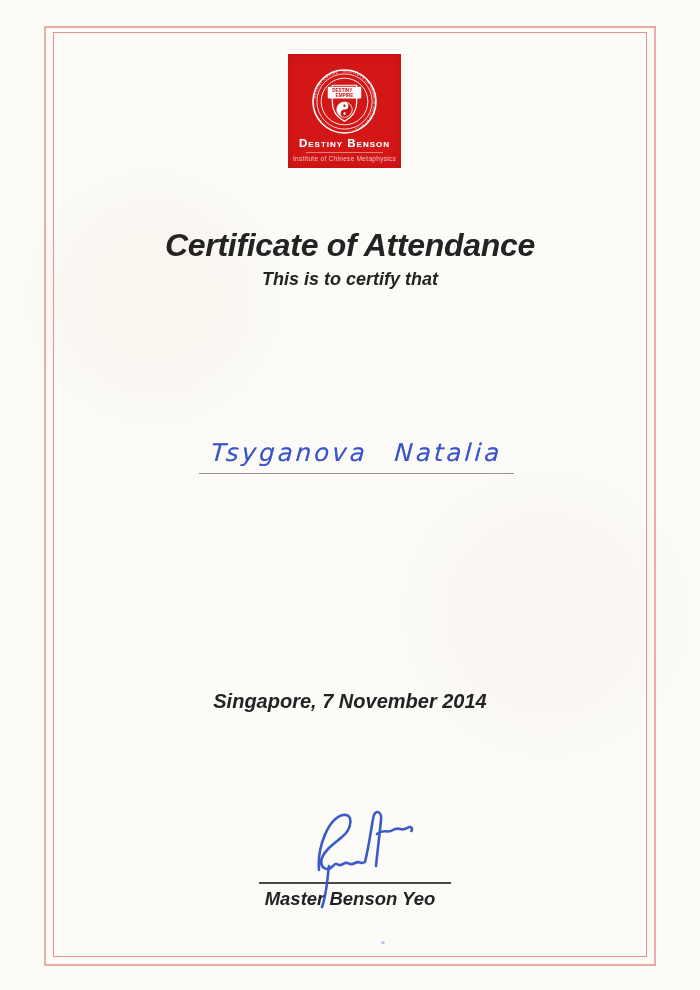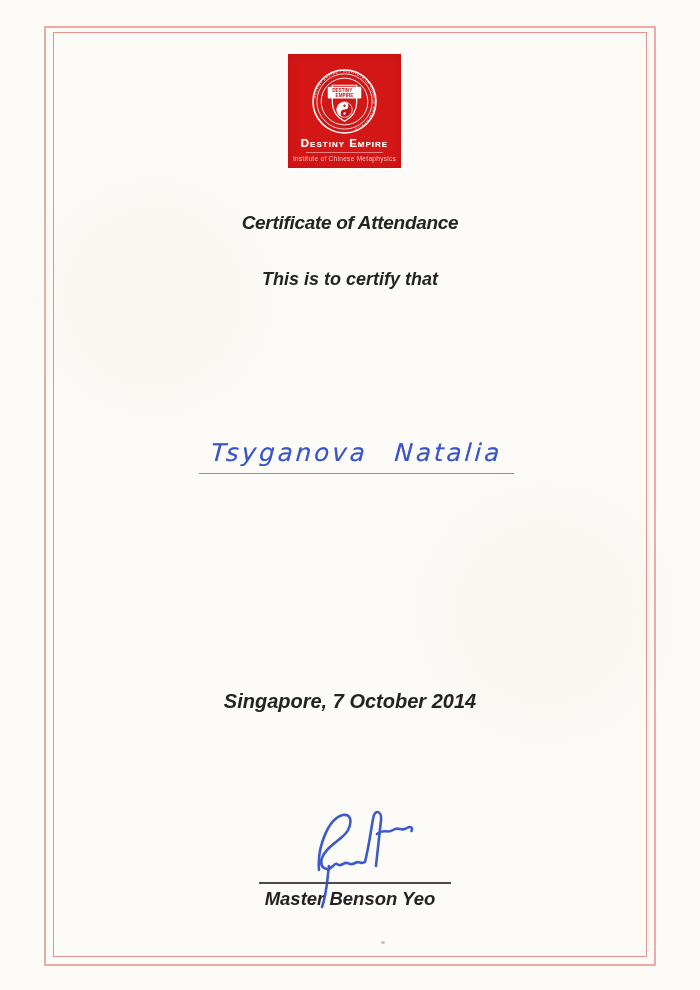--- a/index.html
+++ b/index.html
@@ -47,21 +47,21 @@
   }
   .logo .tagline{
     position:absolute;left:0;right:0;top:101px;
     color:rgba(255,255,255,.72);font-size:6.5px;letter-spacing:.3px;
   }
   
   .tline{
     position:absolute;left:0;width:700px;text-align:center;
     color:#232323;font-style:italic;font-weight:bold;
   }
-  .title{top:212px;font-size:19px;letter-spacing:-.3px;}
+  .title{top:227px;font-size:32px;letter-spacing:-.3px;}
   .subtitle{top:269px;font-size:18px;font-style:italic;}
   .attended{top:486px;font-size:18.5px;}
   .event-title{top:529px;font-size:31px;letter-spacing:-.3px;}
   .place-date{top:690px;font-size:20px;}
   
   .name-wrap{
     position:absolute;left:199px;top:438px;width:315px;
     border-bottom:1.5px solid #97938f;
     text-align:center;padding-bottom:1px;height:34px;
     box-sizing:content-box;
@@ -117,33 +117,33 @@
       </text>
 
       <g>
         <circle cx="33" cy="41" r="7.6" fill="#ffffff"></circle>
         <path d="M33,33.4 a7.6,7.6 0 0 1 0,15.2 a3.8,3.8 0 0 1 0,-7.6 a3.8,3.8 0 0 0 0,-7.6 Z" fill="#c41414"></path>
         <circle cx="33" cy="37.2" r="1.15" fill="#c41414"></circle>
         <circle cx="33" cy="44.8" r="1.15" fill="#ffffff"></circle>
         <circle cx="33" cy="41" r="7.6" fill="none" stroke="#ffffff" stroke-width="0.7"></circle>
       </g>
     </svg>
-    <div class="org-name">Destiny Empire</div>
+    <div class="org-name">Destiny Benson</div>
     <div class="org-rule"></div>
     <div class="tagline">Institute of Chinese Metaphysics</div>
   </div>
 
   <div class="tline title">Certificate of Attendance</div>
   <div class="tline subtitle">This is to certify that</div>
 
   <div class="name-wrap">
     <span class="recipient" style="color: rgb(58, 85, 203);">Tsyganova Natalia</span>
   </div>
 
-  <div class="tline place-date">Singapore, 7 October 2014</div>
+  <div class="tline place-date">Singapore, 7 November 2014</div>
 
   <svg class="sig-svg" width="125" height="118" viewBox="0 0 125 118">
     <g fill="none" stroke="#2e4fc5" stroke-width="2.6" stroke-linecap="round" stroke-linejoin="round" opacity="0.93">
       <path d="M14,70 C12,46 24,18 38,15 C49,13 47,29 37,37 C30,43 20,49 17,58 C14,68 22,72 28,66
                C33,60 31,68 38,64 C44,60 43,67 50,63 C55,60 55,65 60,62
                C64,46 66,30 68,19 C69,9 77,10 76,20 C74,40 72,55 71,66"></path>
       <path d="M72,34 C79,28 82,34 88,30 C94,26 96,32 102,28 C106,25.5 108,28 106.5,31"></path>
       <path d="M24,66 C22,80 22,93 17,107"></path>
     </g>
   </svg>

